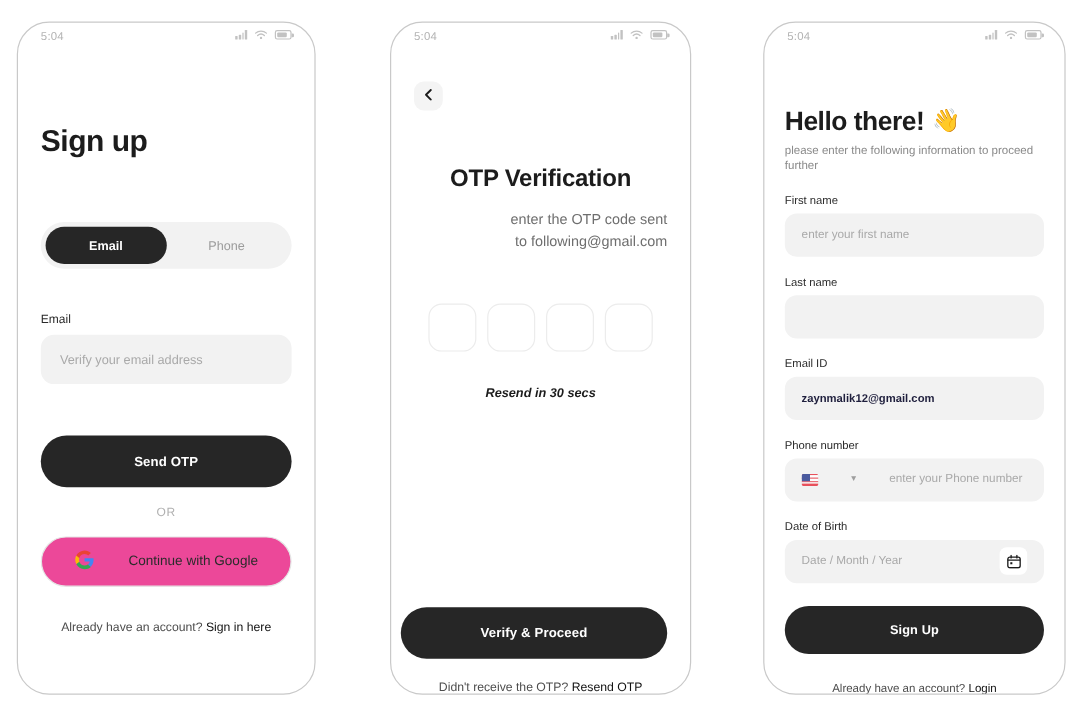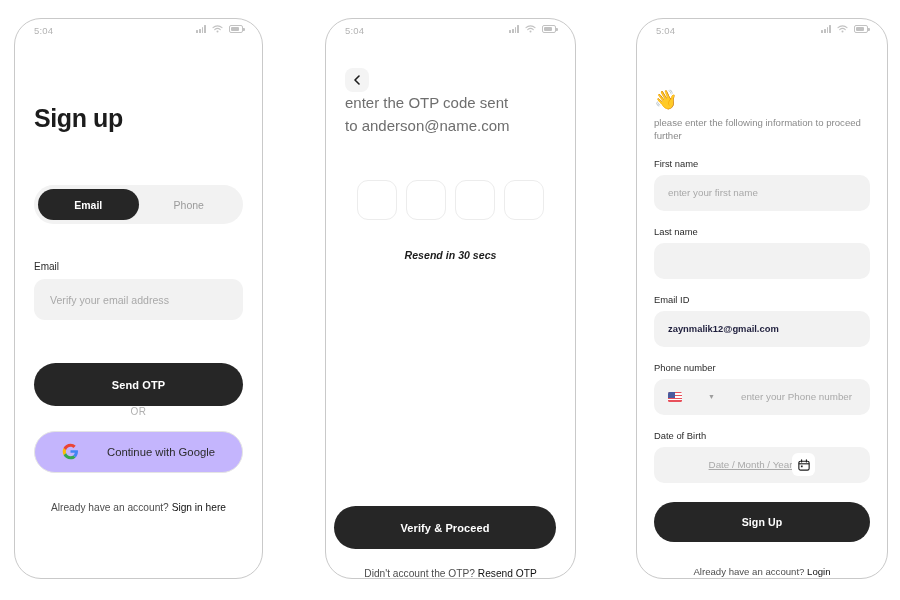--- a/index.html
+++ b/index.html
@@ -84,40 +84,40 @@
   }
   .toggle .seg {
     flex: 1; height: 100%; display: flex; align-items: center;
     justify-content: center; font-size: 10.5px; border-radius: 21px;
     color: #9b9b9b;
   }
   .toggle .seg.active { background: #262626; color: #ffffff; font-weight: 700; }
 
   #phone-1 .field-block { margin-top: 37px; }
   #phone-1 .btn-primary { margin-top: 43px; }
-  .or { text-align: center; font-size: 10px; color: #b0b0b0; margin-top: 0; letter-spacing: .5px; }
+  .or { text-align: center; font-size: 10px; color: #b0b0b0; margin-top: 16px; letter-spacing: .5px; }
   .btn-google {
     margin-top: 14px; height: 42px; border: 1px solid #e4e4e4;
     border-radius: 24px; display: flex; align-items: center;
-    justify-content: center; gap: 28px; background: #c4b5fd;
+    justify-content: center; gap: 28px; background: #ec4899;
     font-size: 11.3px; color: #2b2b2b;
   }
   #phone-1 .footline { margin-top: 29px; }
 
   
   .backbtn {
     margin-top: 17px; width: 24px; height: 24px; background: #f4f4f4;
     border-radius: 8px; display: flex; align-items: center; justify-content: center;
   }
   #phone-2 .otp-title {
     margin-top: 46px; text-align: center; font-size: 20px;
     font-weight: 700; color: #1c1c1c; letter-spacing: -0.2px;
   }
   #phone-2 .otp-sub {
-    text-align: left; font-size: 15px;
+    margin-top: 13px; text-align: right; font-size: 12px;
     color: #6e6e6e; line-height: 1.5;
   }
   .otp-row { margin-top: 43px; display: flex; justify-content: center; gap: 9px; }
   .otp-box {
     width: 40px; height: 40px; border: 1.2px solid #ececec; border-radius: 11px;
   }
   .resend-timer {
     margin-top: 29px; text-align: center; font-size: 10.6px;
     font-weight: 700; color: #1c1c1c; font-style: italic;
   }
@@ -139,21 +139,21 @@
     position: relative; flex: none; background: #f0f0f0;
   }
   .flag .stripes { position: absolute; inset: 0; }
   .flag .stripes i { display: block; height: 1.43px; background: #e8505b; }
   .flag .stripes i:nth-child(even) { background: #fdfdfd; }
   .flag .canton {
     position: absolute; left: 0; top: 0; width: 6.5px; height: 5.7px;
     background: #4a5a9e;
   }
   .chev-down { font-size: 7px; color: #9e9e9e; flex: none; }
-  .dob-input { justify-content: center; text-decoration: underline; }
+  .dob-input { justify-content: space-between; }
   .cal-wrap {
     width: 23px; height: 23px; background: #ffffff; border-radius: 6px;
     display: flex; align-items: center; justify-content: center; flex: none;
   }
   #phone-3 .btn-primary { margin-top: 19px; height: 40px; font-size: 10.6px; }
   #phone-3 .footline { margin-top: 24px; font-size: 9.6px; }
 </style>
 </head>
 <body>
 
@@ -242,38 +242,39 @@
 
     <div class="screen">
       <div class="backbtn">
         <span>
           <svg width="8" height="10" viewBox="0 0 8 10">
               <path d="M6 1 2 5l4 4" stroke="#1c1c1c" stroke-width="1.6" fill="none" stroke-linecap="round" stroke-linejoin="round"></path>
             </svg>
         </span>
       </div>
 
+      <div class="otp-title">OTP Verification</div>
       <div class="otp-sub">
         <span>enter the OTP code sent</span><br>
-        <span>to anderson@name.com</span>
+        <span>to following@gmail.com</span>
       </div>
 
       <div class="otp-row">
         <div class="otp-box"></div>
         <div class="otp-box"></div>
         <div class="otp-box"></div>
         <div class="otp-box"></div>
       </div>
 
       <div class="resend-timer">Resend in 30 secs</div>
 
       <div class="btn-primary">Verify &amp; Proceed</div>
 
       <div class="footline">
-        <span>Didn't account the OTP? </span><b>Resend OTP</b>
+        <span>Didn't receive the OTP? </span><b>Resend OTP</b>
       </div>
     </div>
   </div>
 
   <div class="phone" id="phone-3">
     <div class="statusbar">
       <span class="sb-time">5:04</span>
       <span class="sb-icons">
         <span class="ico-signal">
             <i></i>
@@ -289,20 +290,21 @@
             </svg>
         </span>
         <span class="ico-batt">
             <i></i>
           </span>
       </span>
     </div>
 
     <div class="screen">
       <div class="h1">
+        <span>Hello there!</span>
         <span class="wave">👋</span>
       </div>
       <div class="sub">please enter the following information to proceed further</div>
 
       <div class="field-block">
         <div class="field-label">First name</div>
         <div class="input">enter your first name</div>
       </div>
 
       <div class="field-block">

